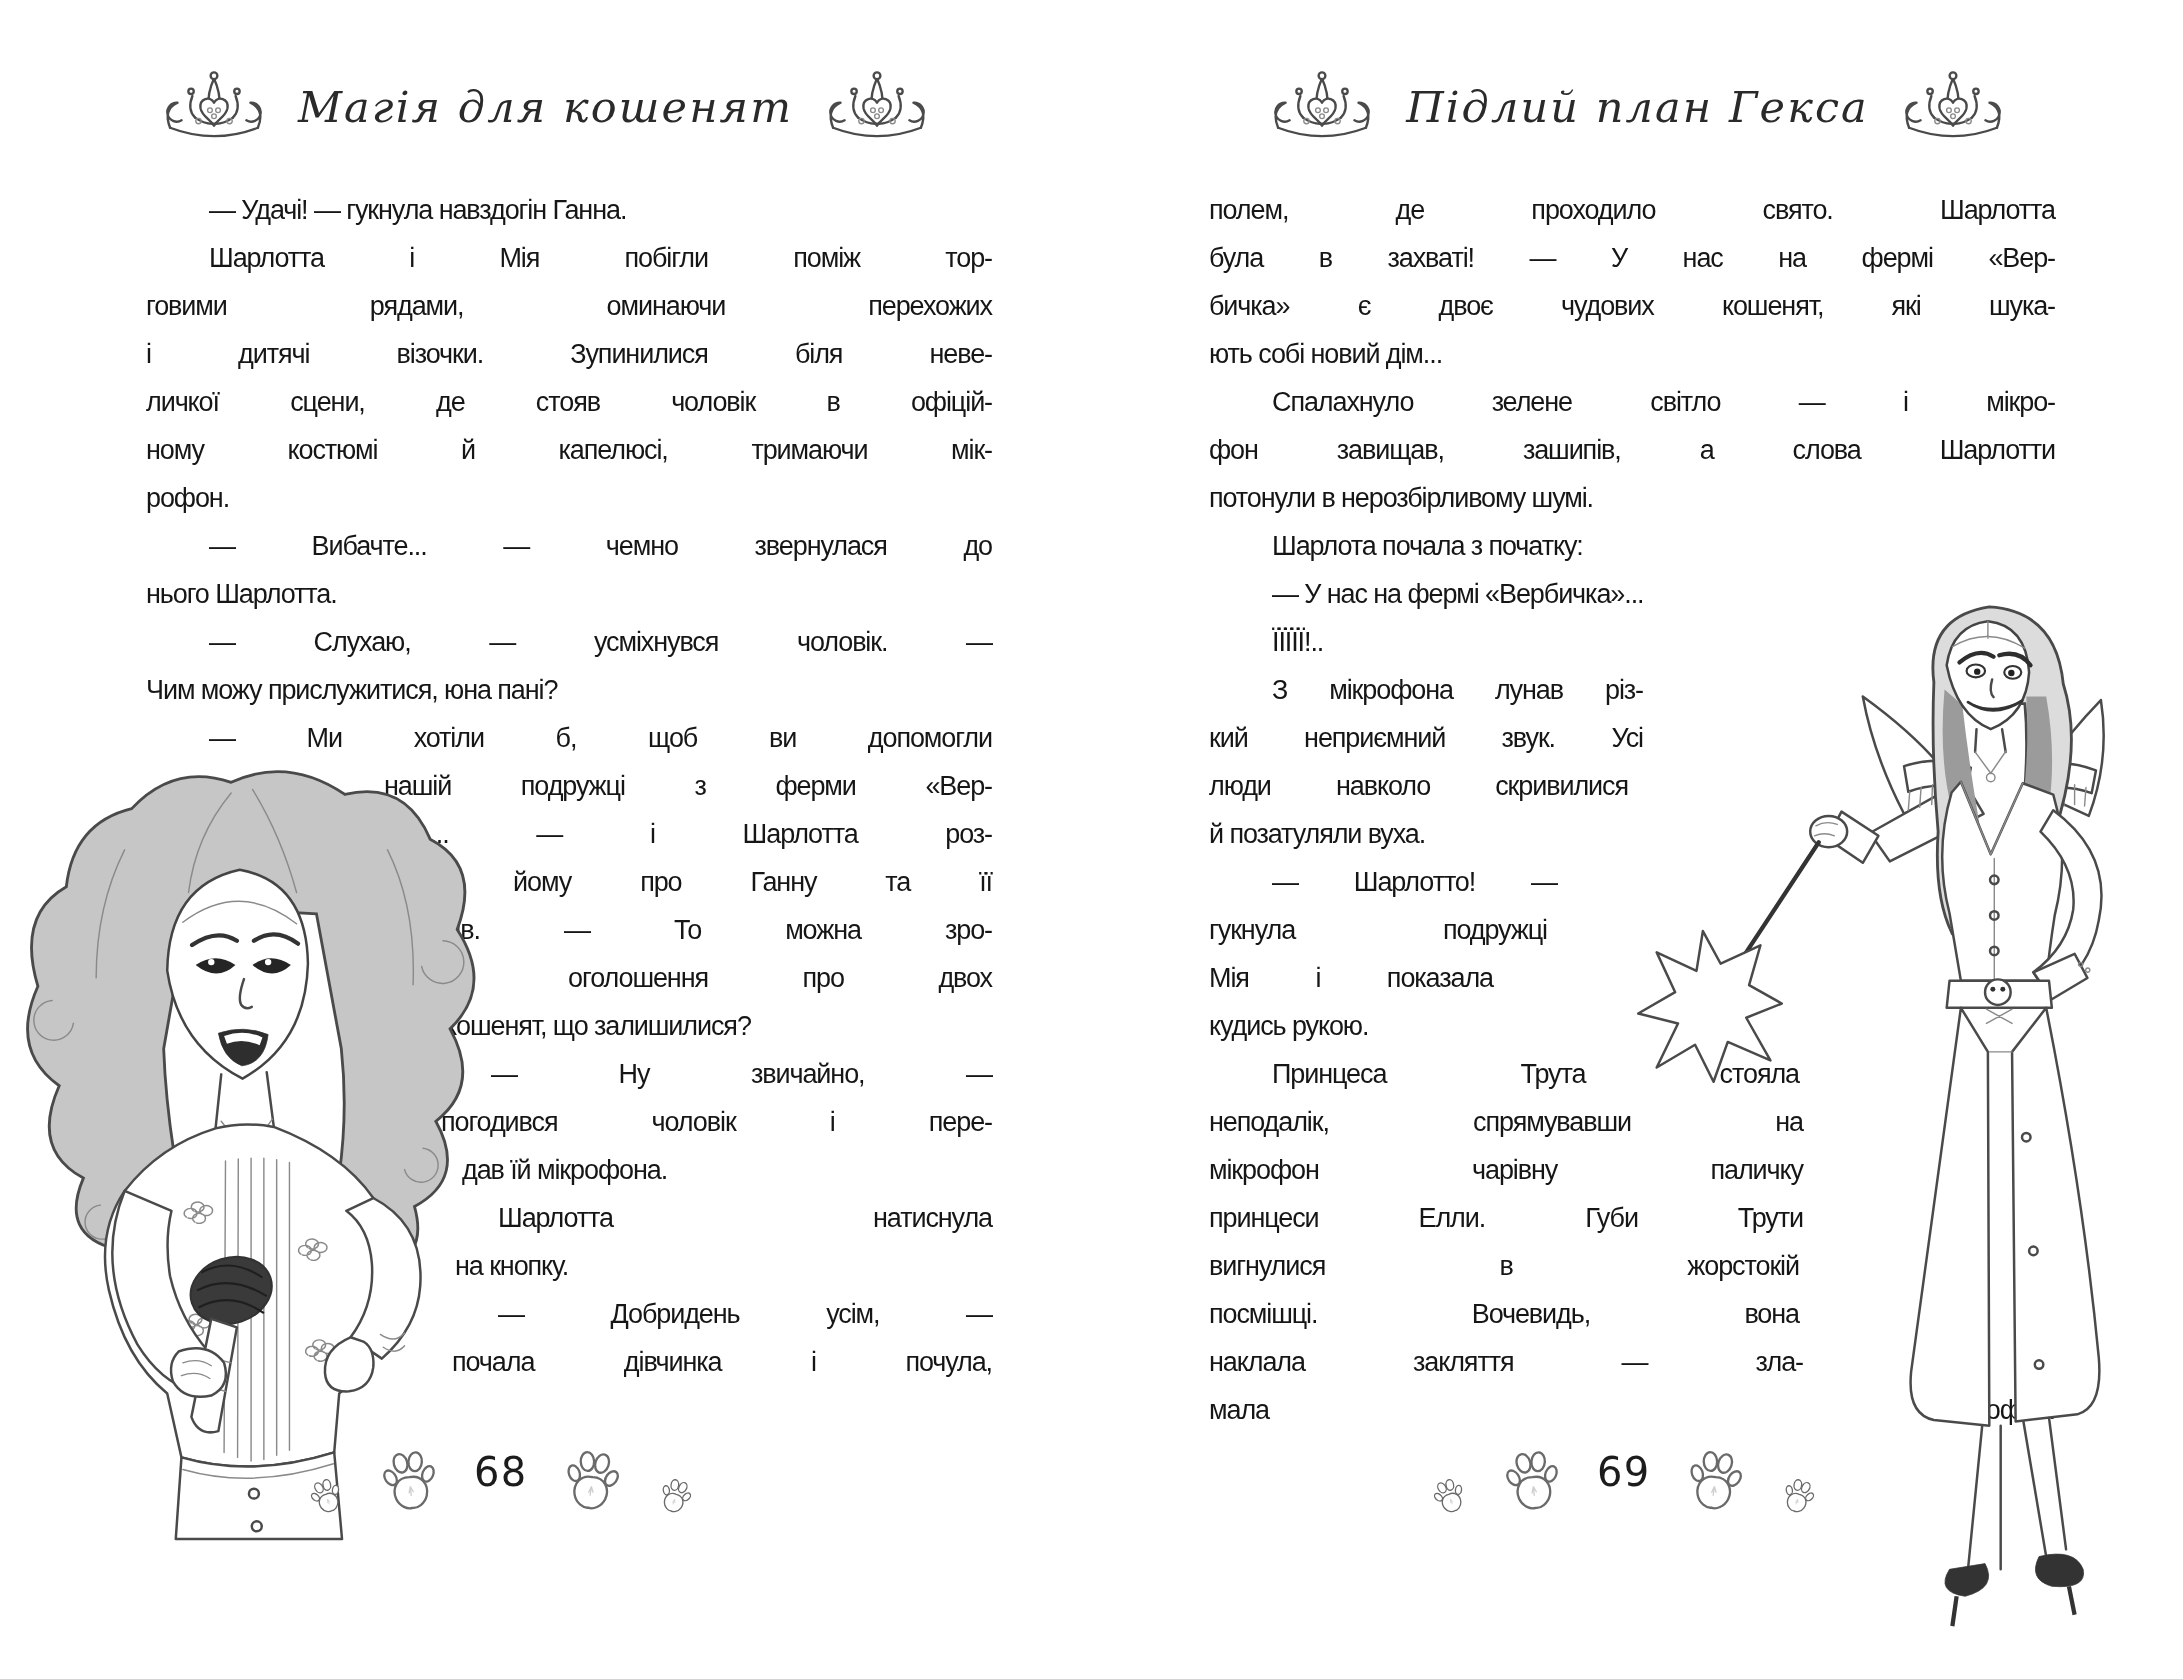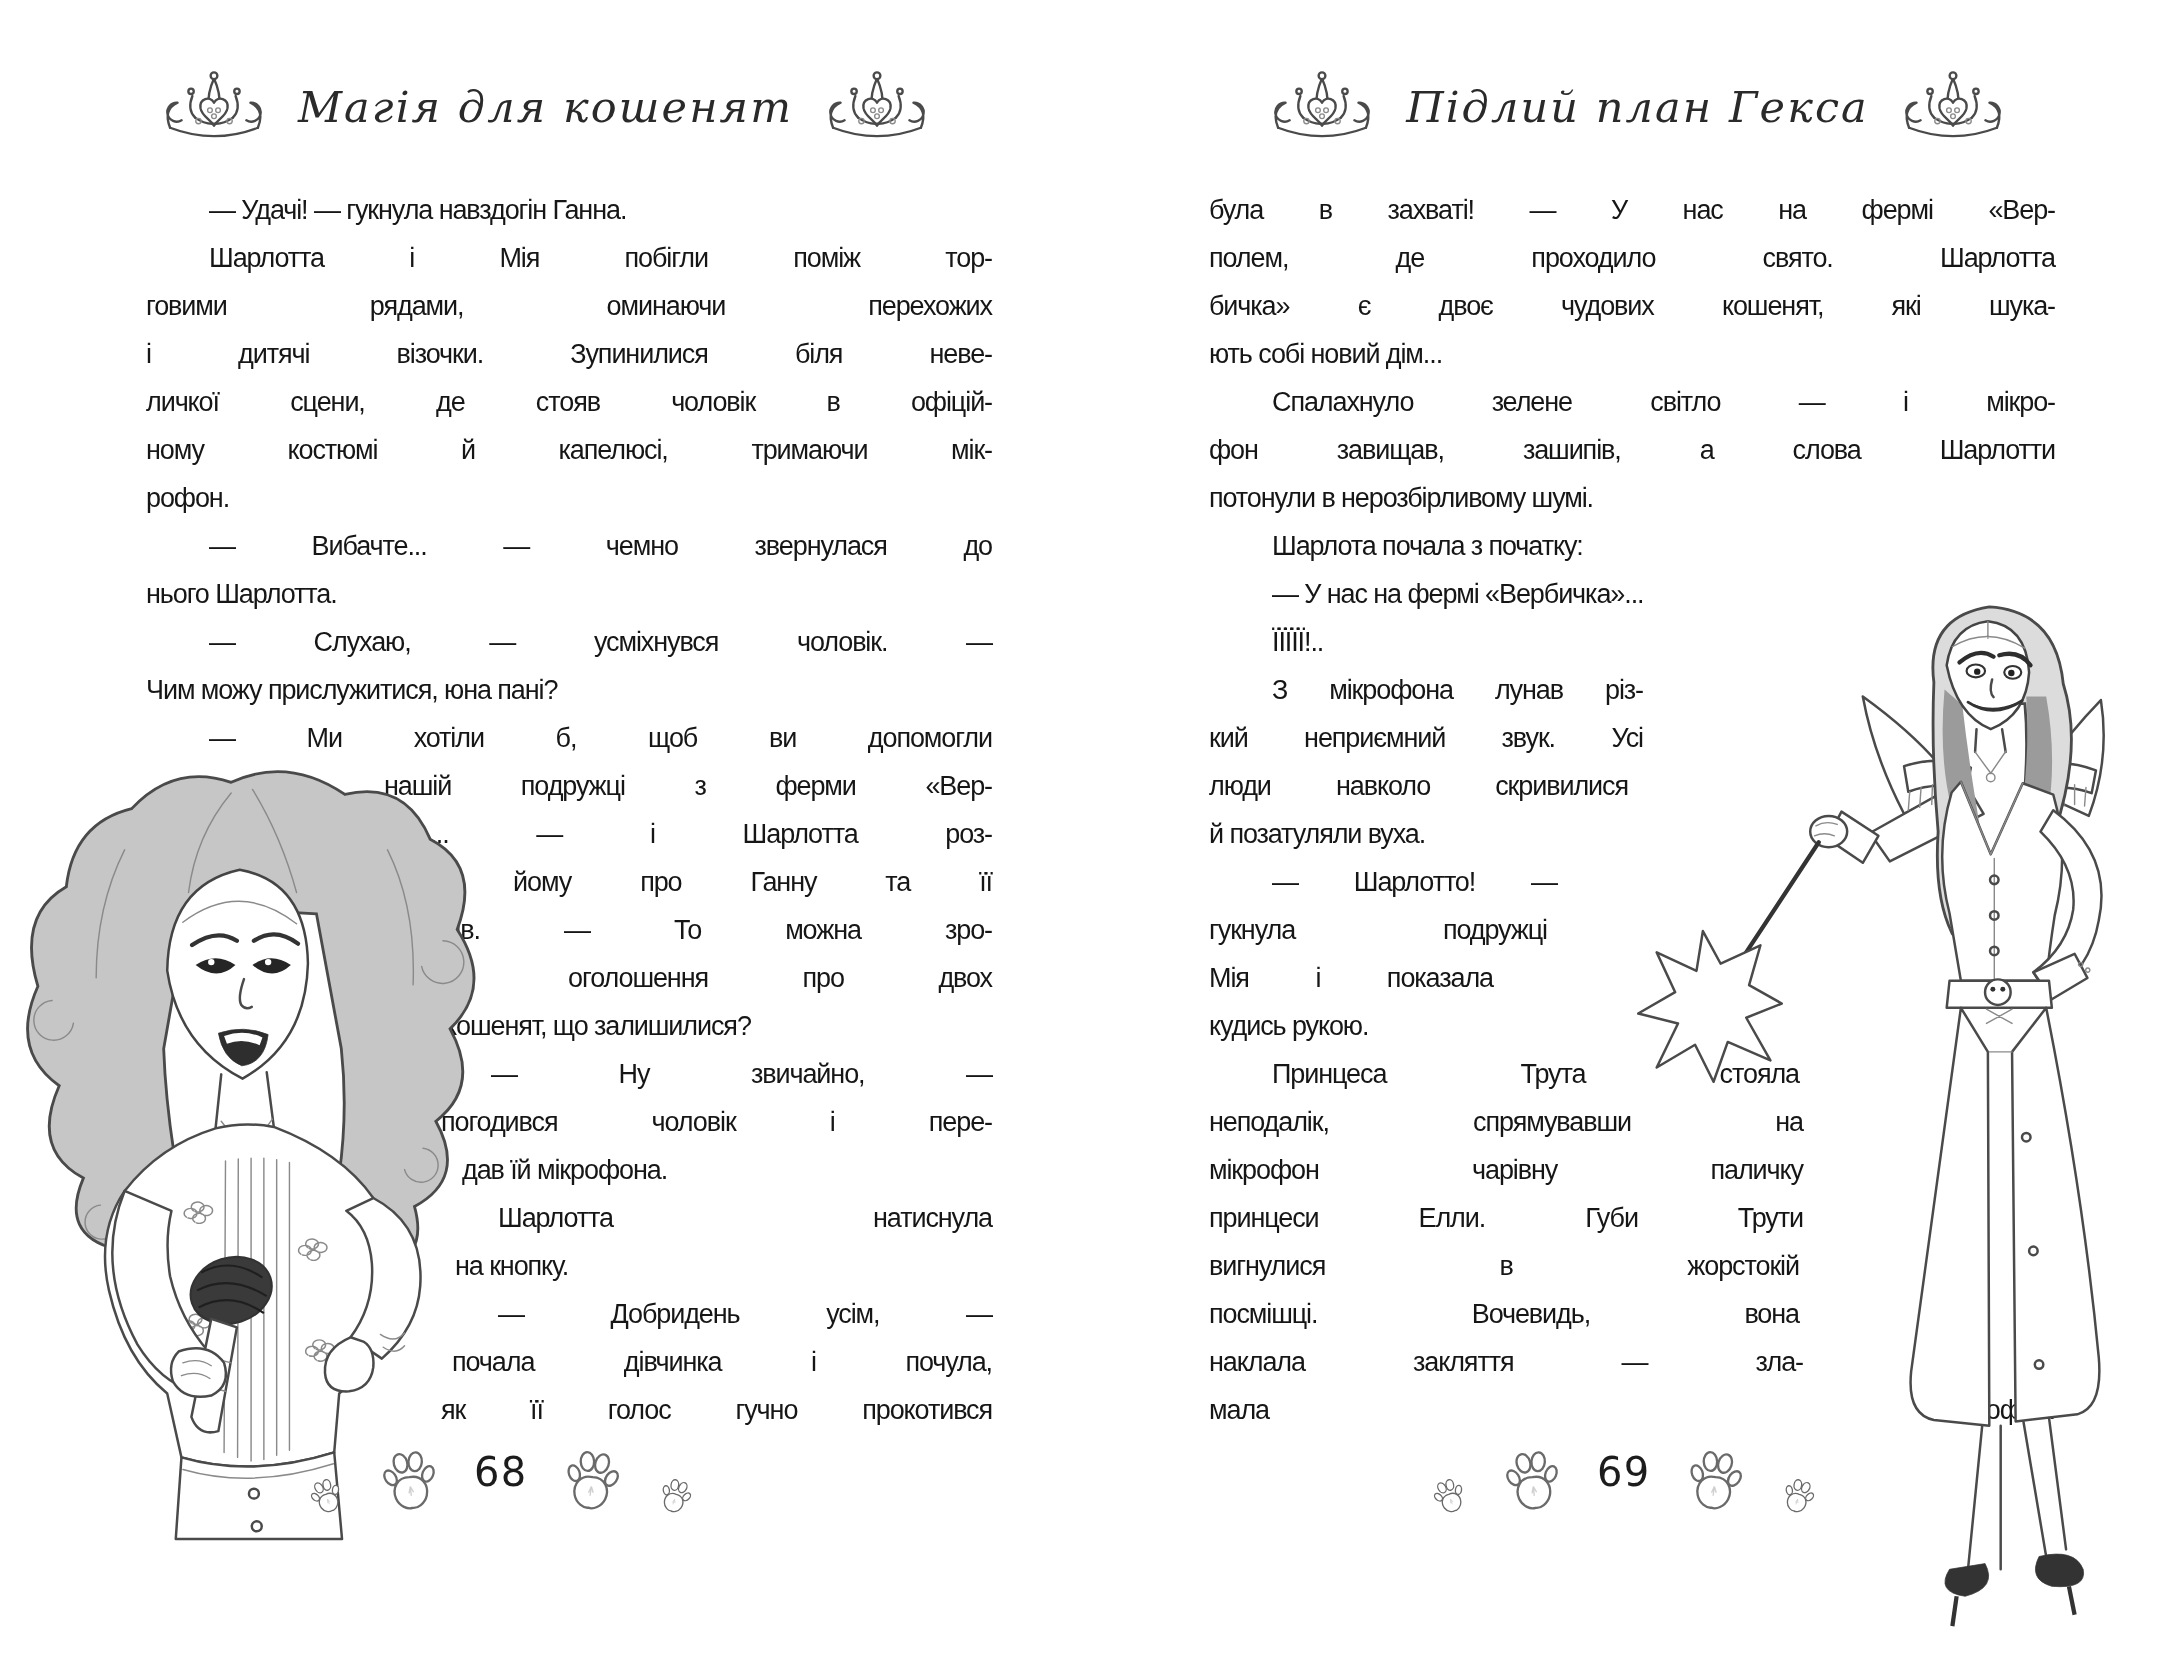--- a/index.html
+++ b/index.html
@@ -153,25 +153,24 @@
     <div class="line">котиків. — То можна зро-</div>
     <div class="line">бити оголошення про двох</div>
     <div class="line end">кошенят, що залишилися?</div>
     <div class="line indent">— Ну звичайно, —</div>
     <div class="line">погодився чоловік і пере-</div>
     <div class="line end">дав їй мікрофона.</div>
     <div class="line indent">Шарлотта натиснула</div>
     <div class="line end">на кнопку.</div>
     <div class="line indent">— Добридень усім, —</div>
     <div class="line">почала дівчинка і почула,</div>
-    <div class="line">як її голос гучно прокотився</div>
   </div>
 <div class="lines" id="right-lines">
+    <div class="line">полем, де проходило свято. Шарлотта</div>
     <div class="line">була в захваті! — У нас на фермі «Вер-</div>
-    <div class="line">полем, де проходило свято. Шарлотта</div>
     <div class="line">бичка» є двоє чудових кошенят, які шука-</div>
     <div class="line end">ють собі новий дім...</div>
     <div class="line indent">Спалахнуло зелене світло — і мікро-</div>
     <div class="line">фон завищав, зашипів, а слова Шарлотти</div>
     <div class="line end">потонули в нерозбірливому шумі.</div>
     <div class="line indent end">Шарлота почала з початку:</div>
     <div class="line indent end">— У нас на фермі «Вербичка»...</div>
     <div class="line indent end">ЇЇЇЇЇ!..</div>
     <div class="line indent">З мікрофона лунав різ-</div>
     <div class="line">кий неприємний звук. Усі</div>

